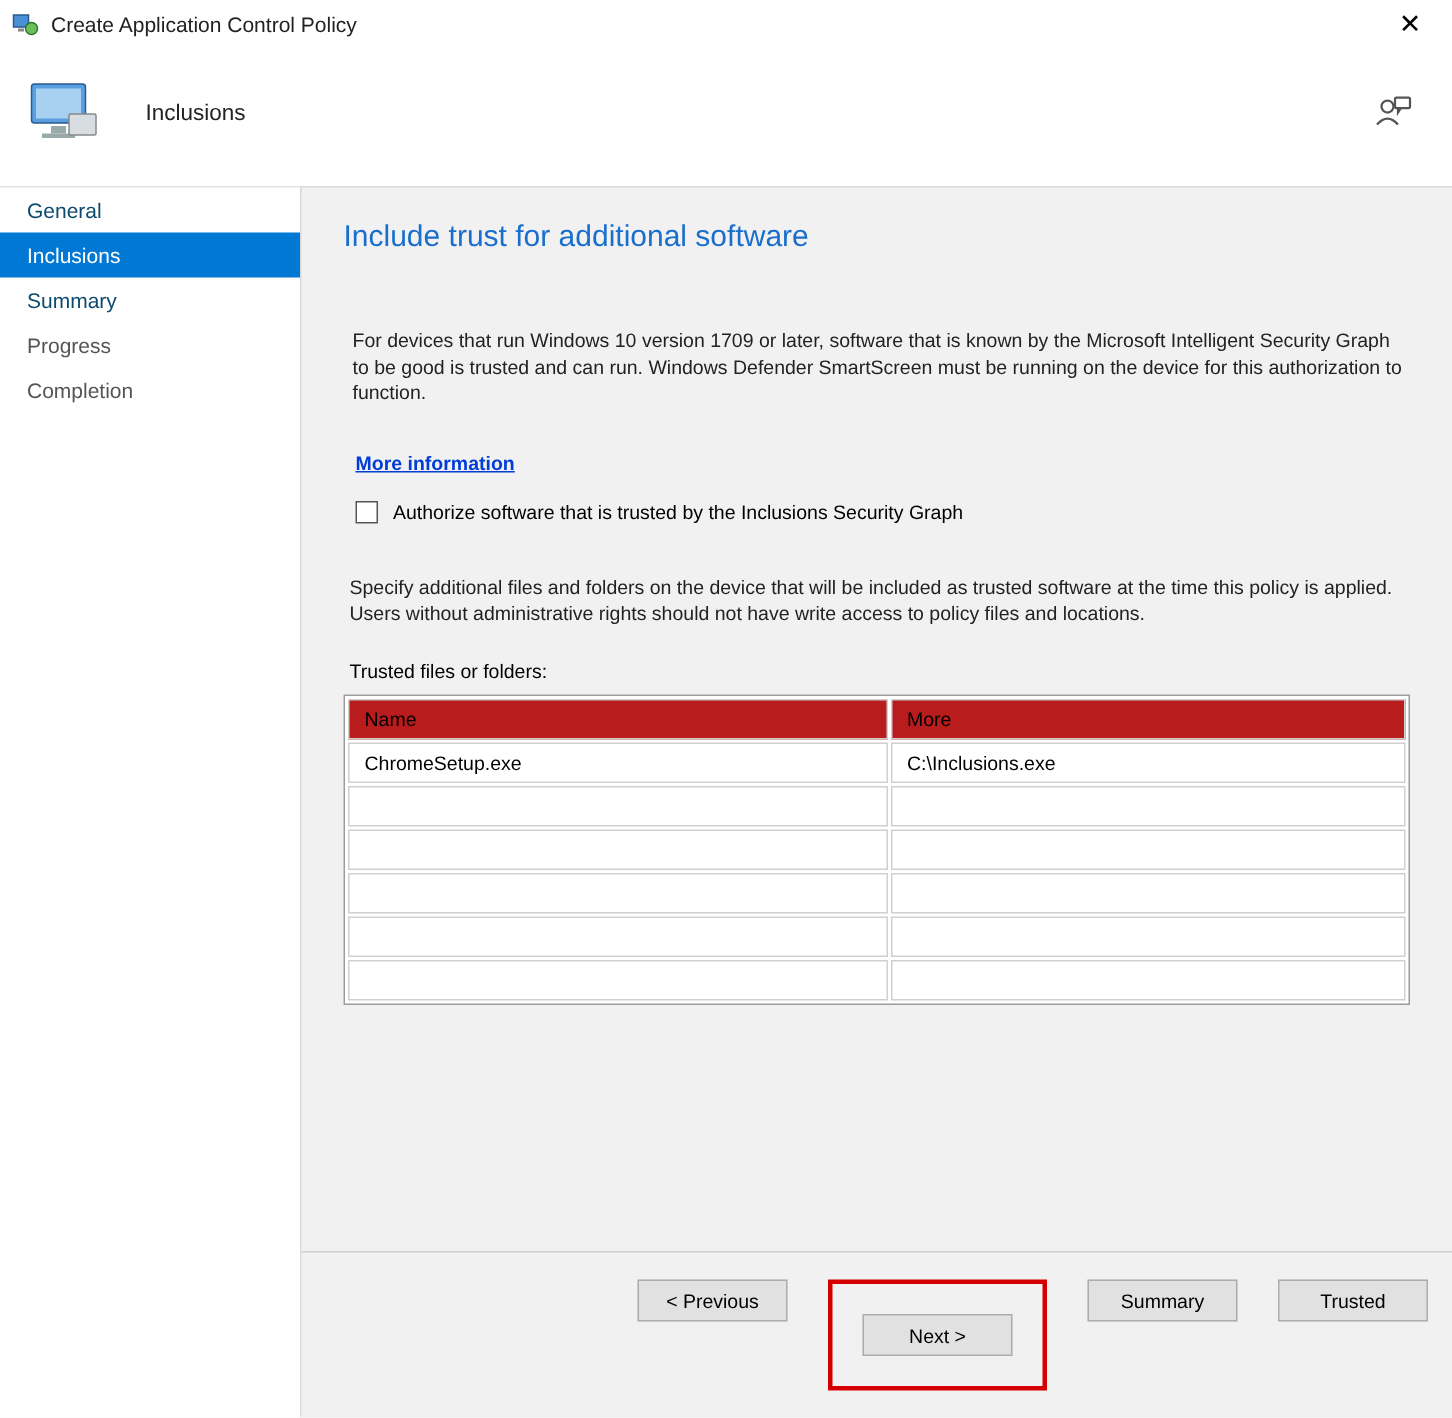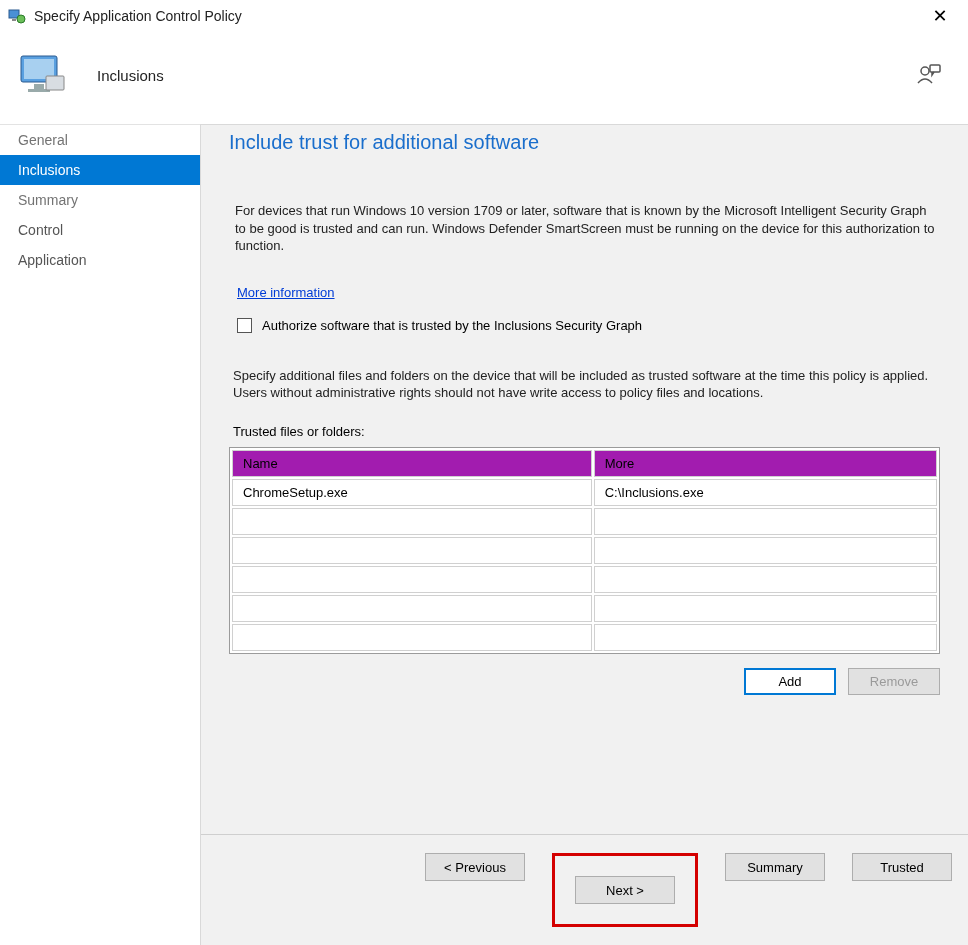--- a/index.html
+++ b/index.html
@@ -57,39 +57,39 @@
   height: calc(945px - 32px - 92px);
 }
 .sidebar {
   width: 200px;
   background: #fff;
   border-top:1px solid #e3e3e3;
 }
 .sidebar-item {
   padding: 7px 18px;
   font-size: 14px;
-  color: #737373;
+  color: #0c4a6e;
   cursor: pointer;
 }
 .sidebar-item.selected {
   background: #0078d4;
   color: #fff;
 }
 .sidebar-item.muted { color:#555; }
 .content {
   flex: 1;
   background: #f1f1f1;
   border-top:1px solid #d9d9d9;
   border-left:1px solid #d9d9d9;
   display: flex;
   flex-direction: column;
   padding: 0;
 }
 .content-inner {
-  padding: 6px 28px 0 28px;
+  padding: 22px 28px 0 28px;
   flex:1;
   overflow:auto;
 }
 .content-heading {
   font-size: 20px;
   color: #1a6ecc;
   margin-bottom: 48px;
   font-weight:400;
 }
 .para {
@@ -98,20 +98,21 @@
   margin-bottom: 12px;
   padding-left: 6px;
   line-height:1.35;
 }
 .more-link {
   color: #003cd6;
   text-decoration: underline;
   cursor: pointer;
   display: inline-block;
   margin: 18px 0 14px 8px;
+  font-weight: bold;
 }
 .checkbox-row {
   display: flex;
   align-items: center;
   margin: 4px 0 34px 8px;
 }
 .checkbox {
   width: 15px; height: 15px;
   border: 1px solid #555;
   margin-right: 10px;
@@ -132,21 +133,21 @@
   width: 100%;
 }
 .file-table th, .file-table td {
   border: 1px solid #d0d0d0;
   text-align: left;
   padding: 5px 10px;
   font-weight: normal;
   font-size: 13px;
   height:27px;
 }
-.file-table th { background:#a21caf; }
+.file-table th { background:#b91c1c; }
 .table-btns {
   display: flex;
   justify-content: flex-end;
   gap: 12px;
   margin-top: 14px;
 }
 .btn {
   min-width: 92px;
   height: 27px;
   background: #e1e1e1;
@@ -189,21 +190,21 @@
 <body>
 
 <div class="titlebar">
   <span class="titlebar-icon">
     <svg viewBox="0 0 18 18" width="18" height="18">
       <rect x="1" y="3" width="10" height="8" fill="#4a90d6" stroke="#2a5a90"></rect>
       <rect x="4" y="12" width="4" height="2" fill="#888"></rect>
       <circle cx="13" cy="12" r="4" fill="#6bbf59" stroke="#2a7a2a"></circle>
     </svg>
   </span>
-  <span class="titlebar-title">Specify Application Control Policy</span>
+  <span class="titlebar-title">Create Application Control Policy</span>
   <span class="titlebar-close">✕</span>
 </div>
 
 <div class="header">
   <span class="header-icon">
     <svg viewBox="0 0 55 55" width="55" height="55">
       <rect x="5" y="8" width="36" height="26" rx="2" fill="#5aa0e0" stroke="#2a5a90" stroke-width="1"></rect>
       <rect x="8" y="11" width="30" height="20" fill="#a8d0f0"></rect>
       <rect x="18" y="36" width="10" height="5" fill="#9aa"></rect>
       <rect x="12" y="41" width="22" height="3" fill="#9aa"></rect>
@@ -220,22 +221,22 @@
     </svg>
   </span>
 </div>
 
 <div class="body">
 
   <div class="sidebar" id="sidebar">
       <div class="sidebar-item">General</div>
       <div class="sidebar-item selected">Inclusions</div>
       <div class="sidebar-item">Summary</div>
-      <div class="sidebar-item muted">Control</div>
-      <div class="sidebar-item muted">Application</div>
+      <div class="sidebar-item muted">Progress</div>
+      <div class="sidebar-item muted">Completion</div>
     </div>
 
   <div class="content">
     <div class="content-inner">
       <div class="content-heading">Include trust for additional software</div>
 
       <div class="para">For devices that run Windows 10 version 1709 or later, software that is known by the Microsoft Intelligent Security Graph to be good is trusted and can run. Windows Defender SmartScreen must be running on the device for this authorization to function.</div>
 
       <a class="more-link">More information</a>
 
@@ -276,24 +277,20 @@
               <td>&nbsp;</td>
               <td>&nbsp;</td>
             </tr>
             <tr>
               <td>&nbsp;</td>
               <td>&nbsp;</td>
             </tr>
           </tbody>
       </table>
 
-      <div class="table-btns">
-        <button class="btn primary-outline">Add</button>
-        <button class="btn disabled">Remove</button>
-      </div>
     </div>
 
     <div class="footer">
       <button class="wiz-btn">&lt; Previous</button>
       <span class="next-highlight">
         <button class="wiz-btn">Next &gt;</button>
       </span>
       <button class="wiz-btn">Summary</button>
       <button class="wiz-btn">Trusted</button>
     </div>

